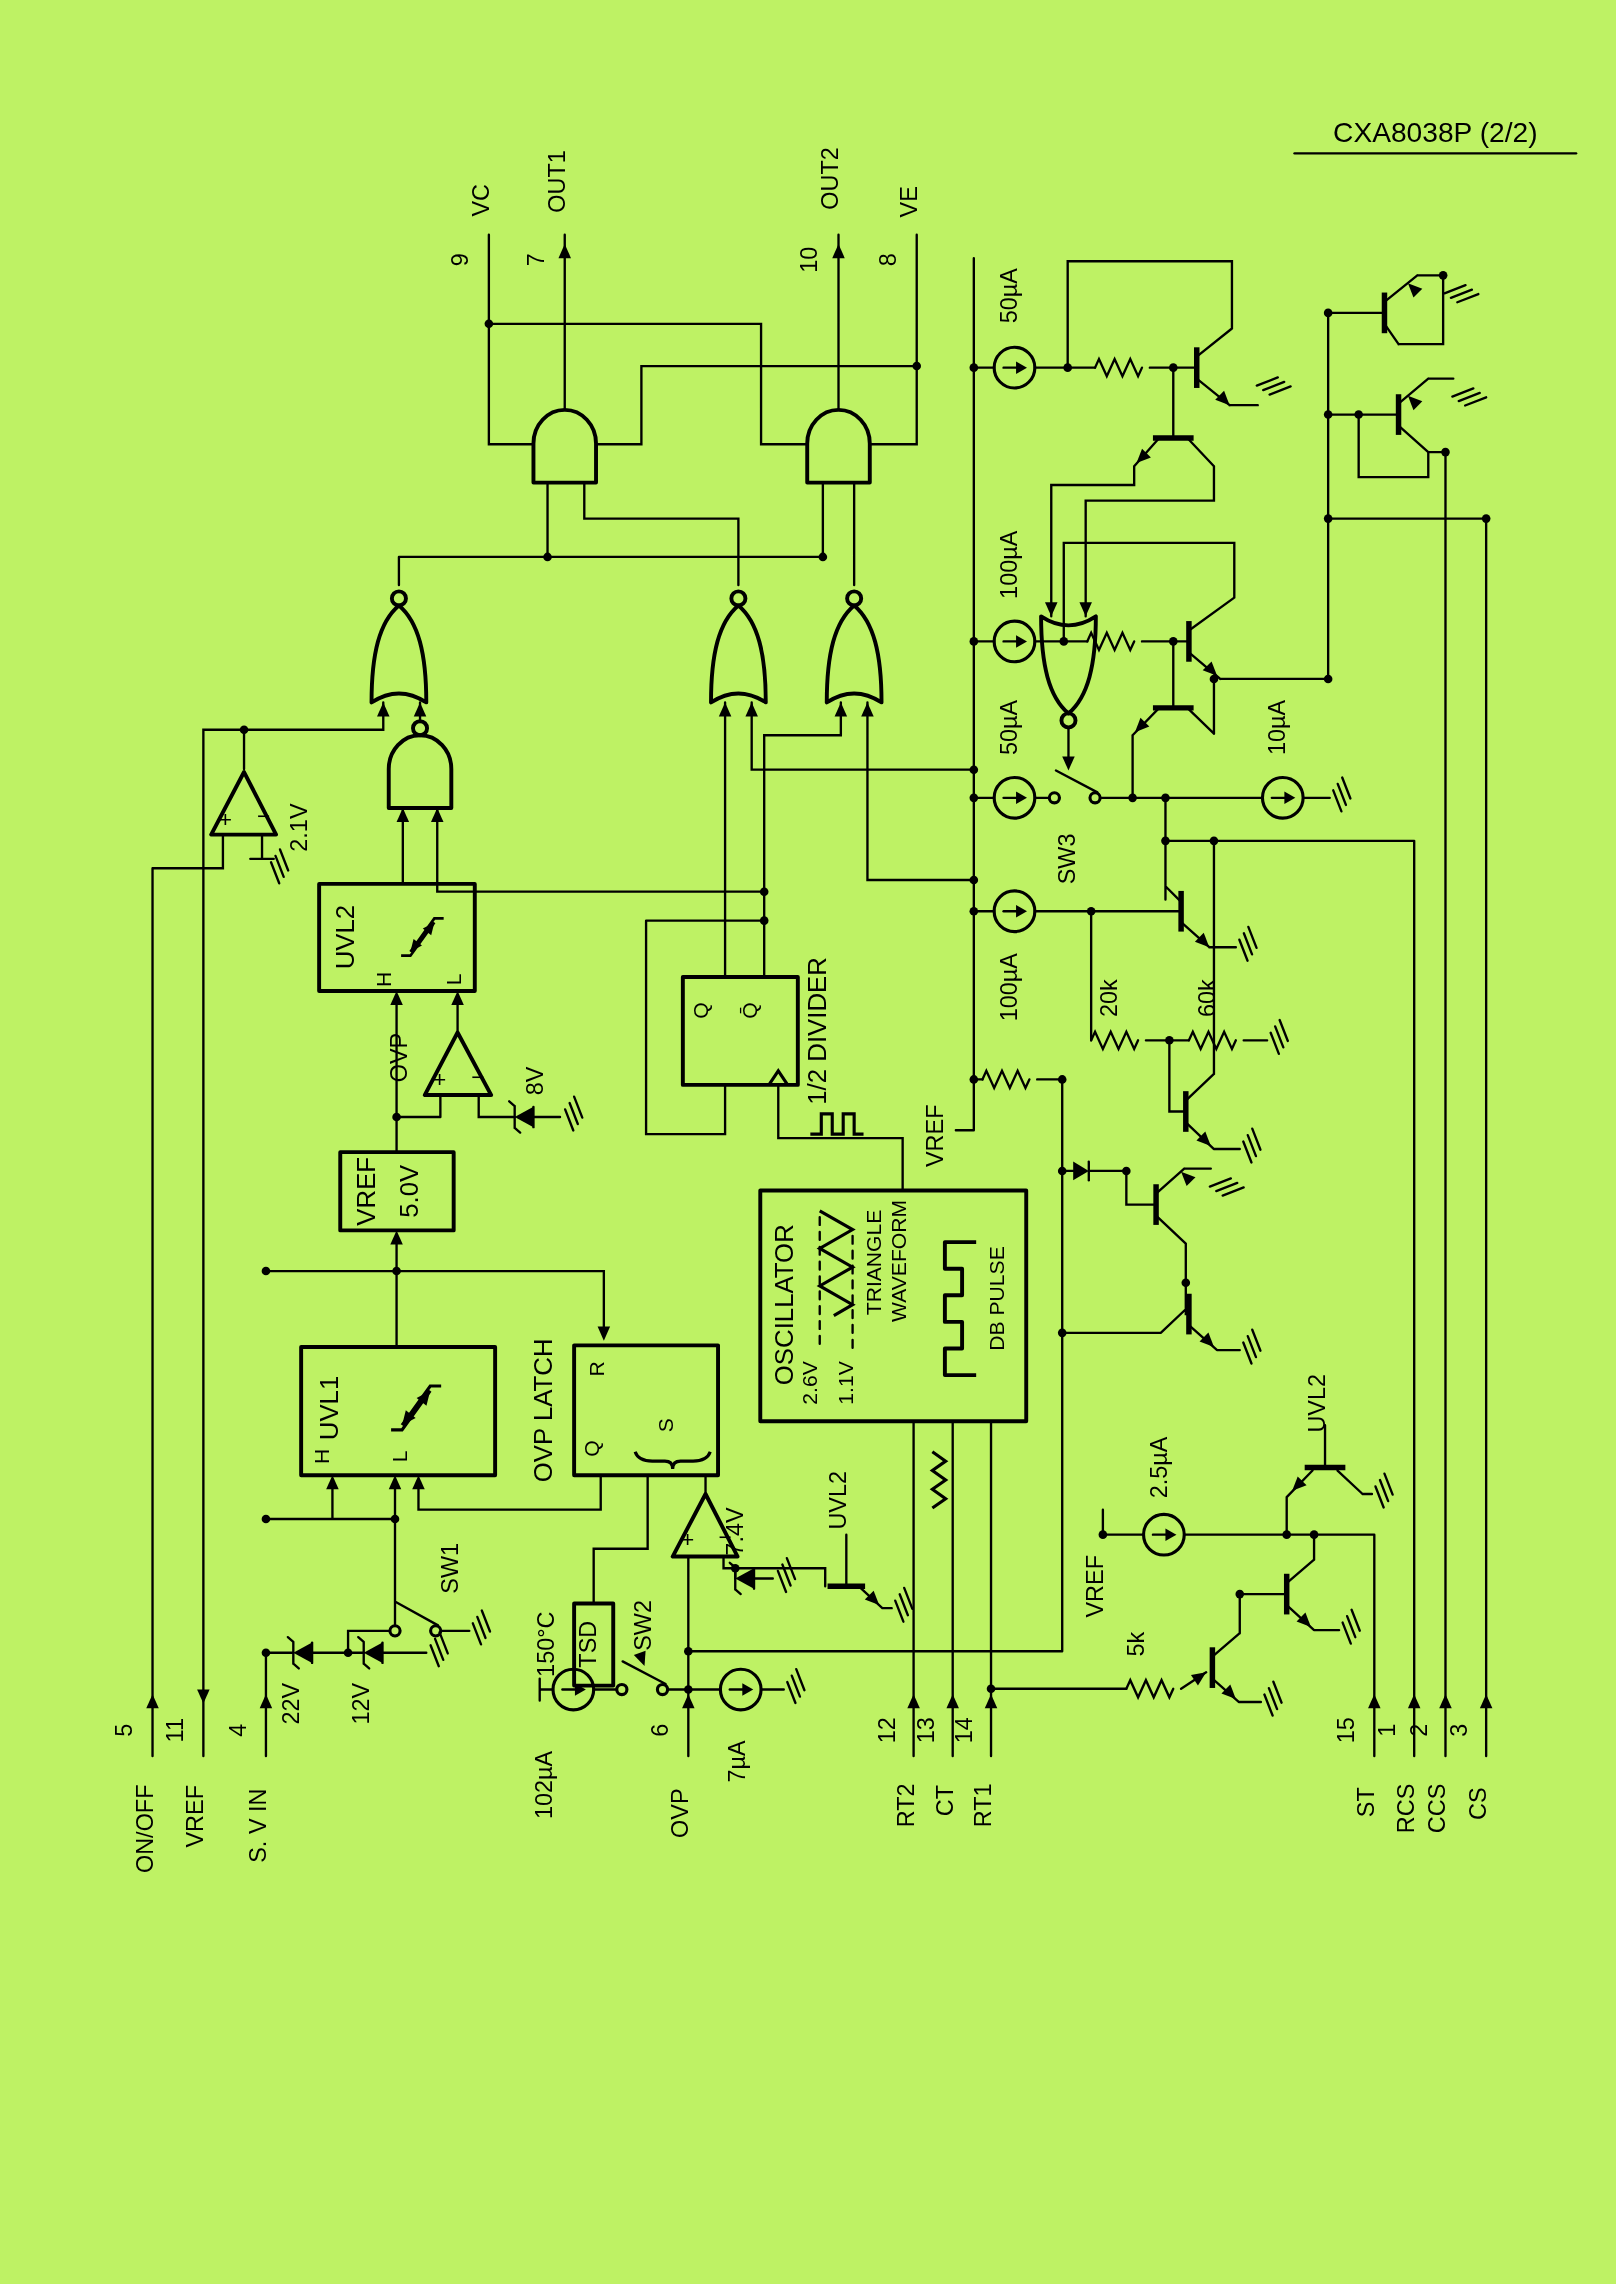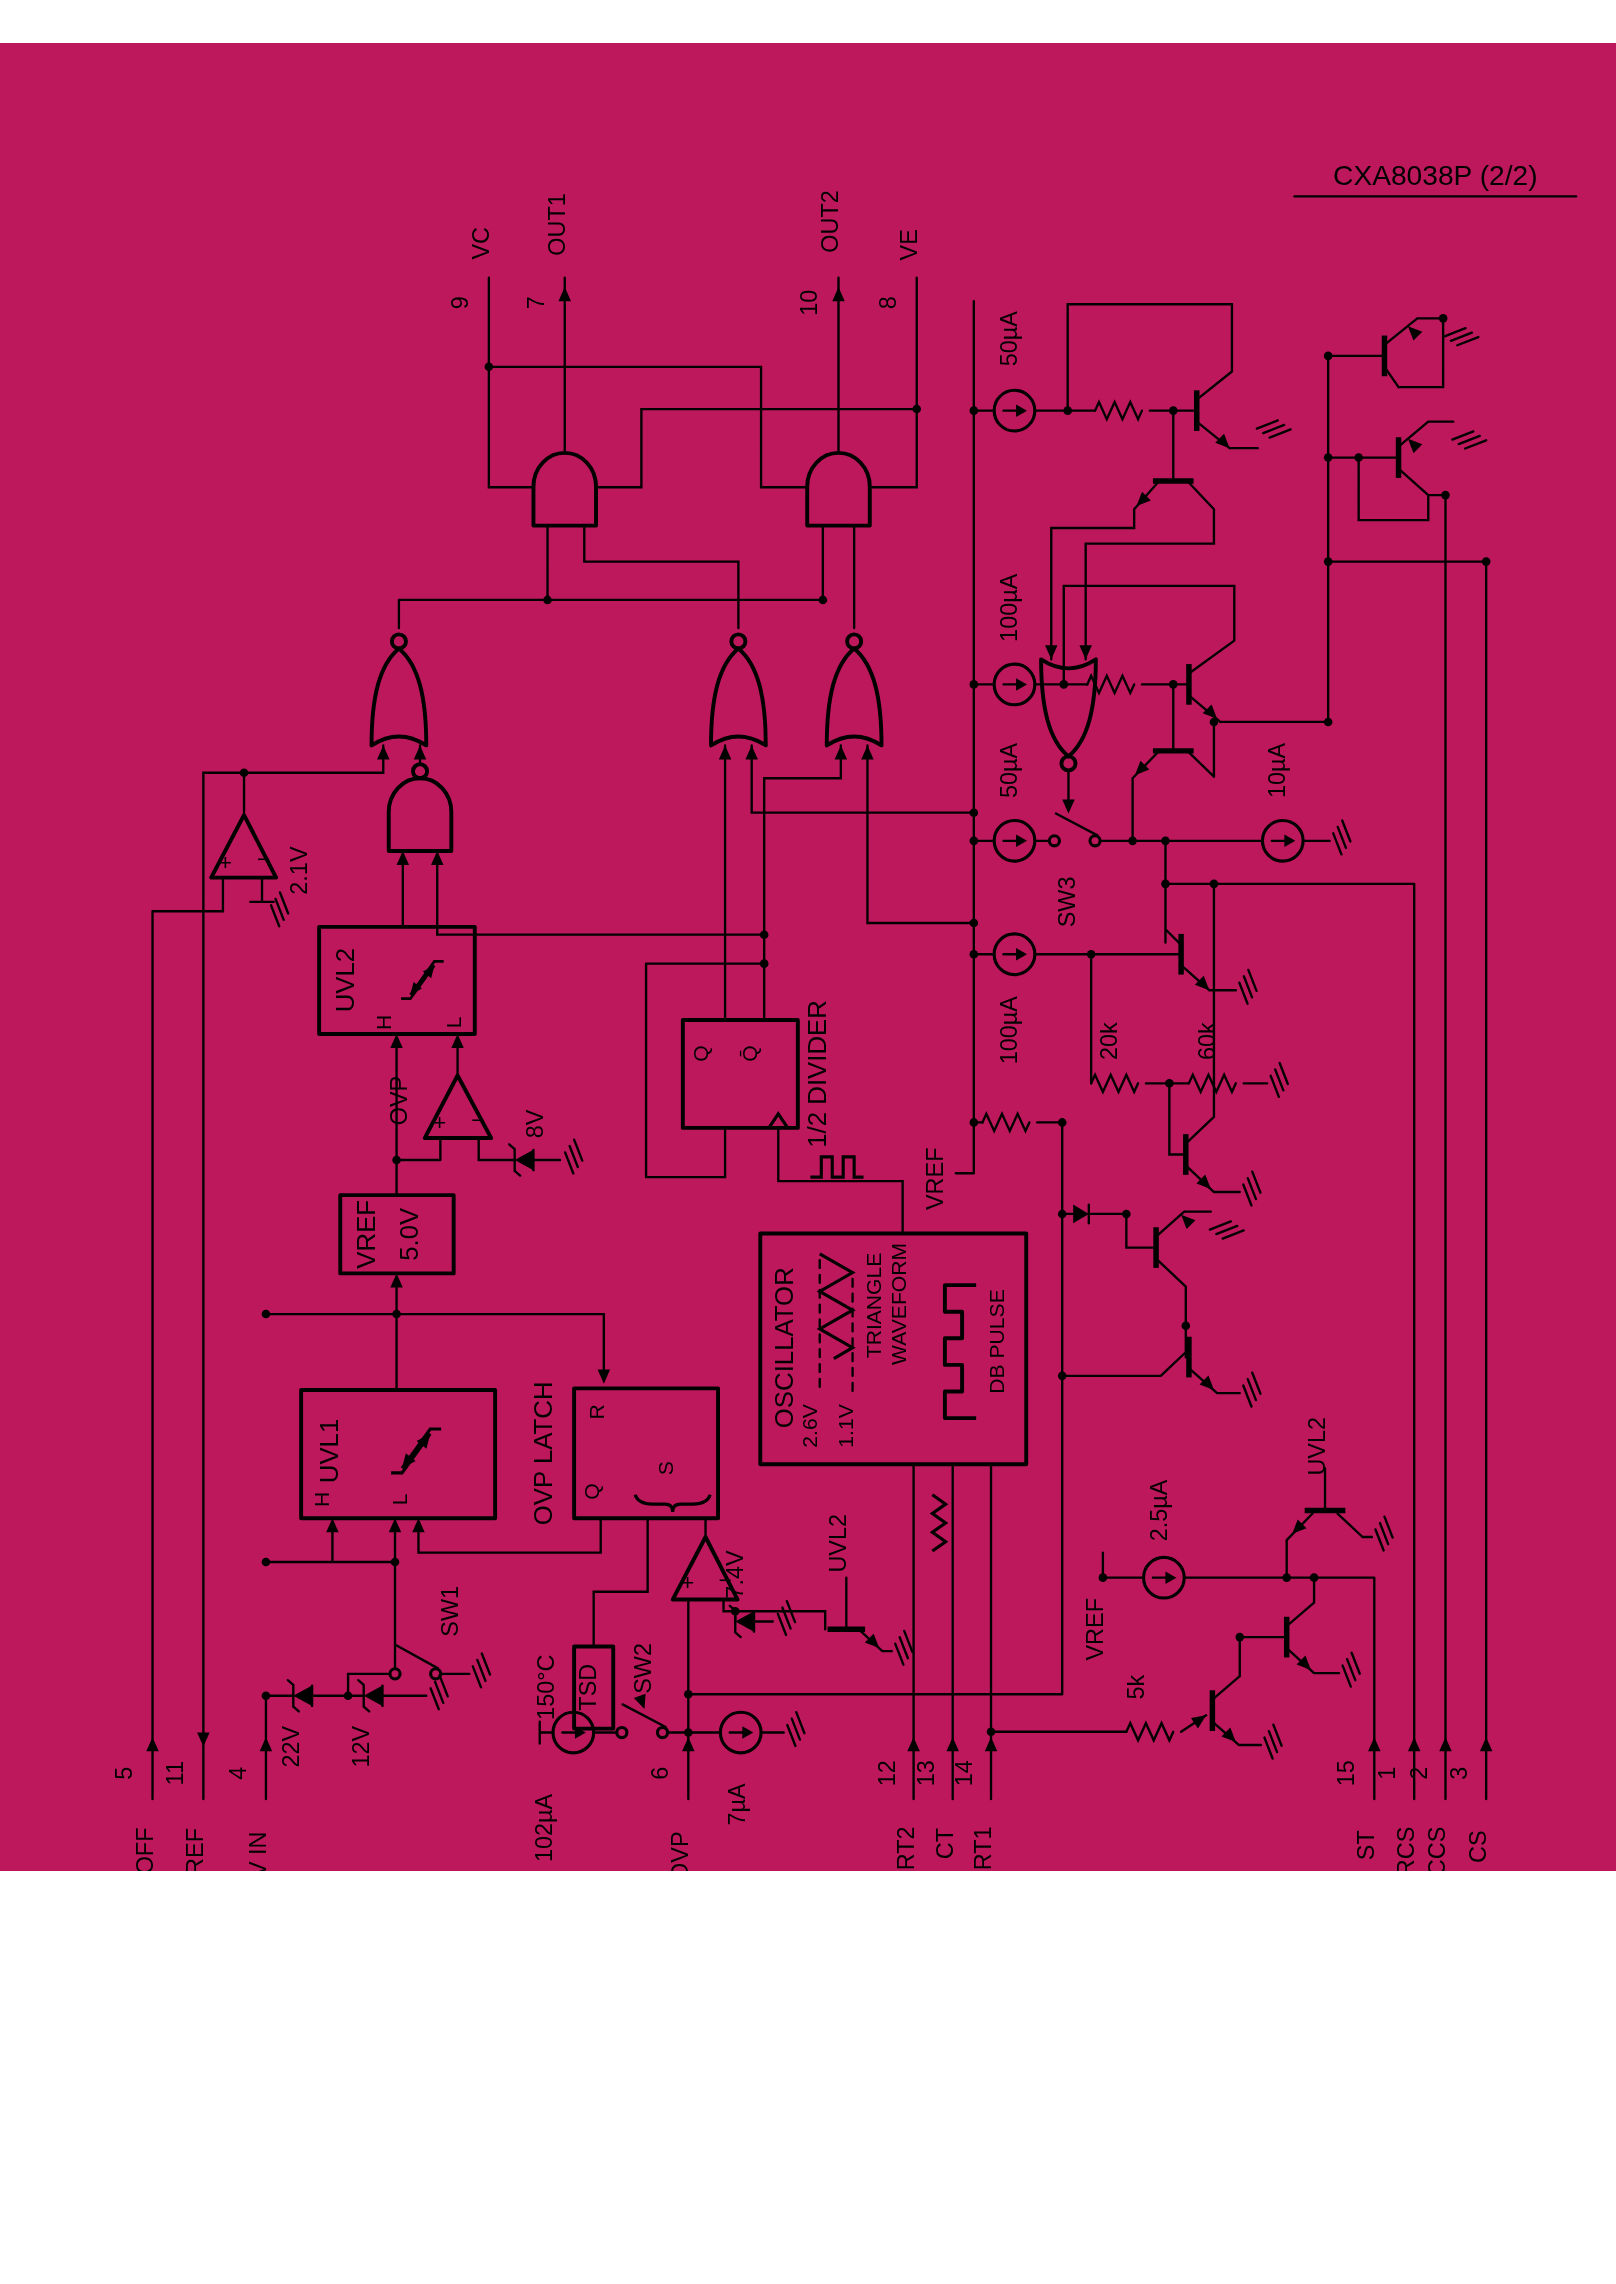--- a/index.html
+++ b/index.html
@@ -1,17 +1,17 @@
 <!DOCTYPE html>
 <html style="font-size:12.5px"><head>
 <meta charset="utf-8">
 <style>
   html,body{margin:0;padding:0;background:#fff;}
-  .page{position:relative;width:1616px;height:1828px;background:#be185d;overflow:hidden;
-        font-family:"Liberation Sans", sans-serif;margin-top:43px;}
+  .page{position:relative;width:1616px;height:2284px;background:#bef264;overflow:hidden;
+        font-family:"Liberation Sans", sans-serif;}
   svg{position:absolute;left:0;top:0;}
   svg text{fill:#000;font-family:"Liberation Sans", sans-serif;}
   .w{stroke:#000;stroke-width:3;fill:none;stroke-linecap:round;}
   .b{stroke:#000;stroke-width:5;fill:none;stroke-linejoin:round;}
   .b2{stroke:#000;stroke-width:4;fill:none;}
   .bar{stroke:#000;stroke-width:7;fill:none;stroke-linecap:butt;}
   .f{fill:#000;stroke:none;}
   .d{fill:#000;stroke:none;}
   .t{font-size:30px;}
   .ts{font-size:27px;}

